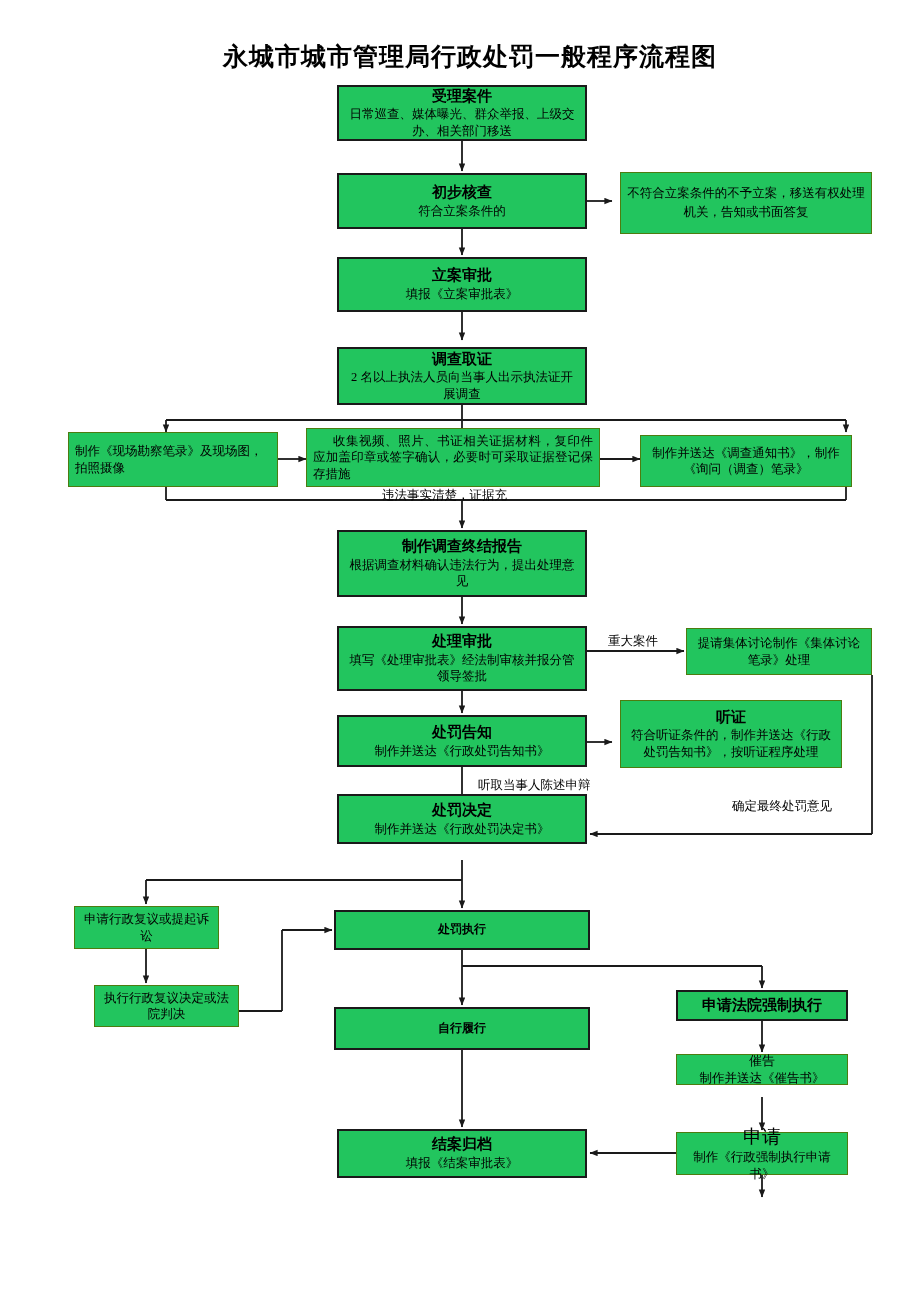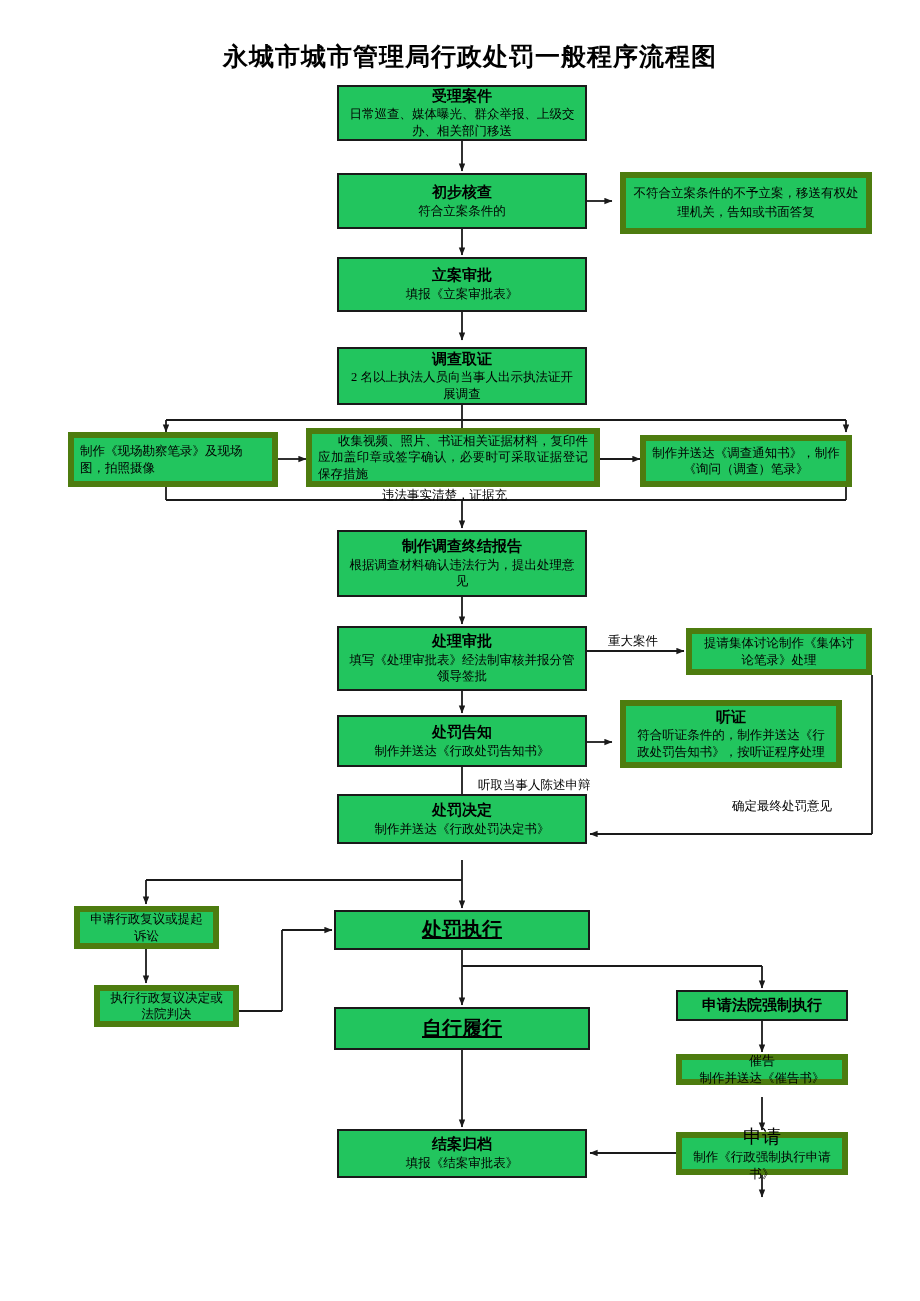--- a/index.html
+++ b/index.html
@@ -44,34 +44,34 @@
     box-sizing: border-box;
     background: #22c55e;
     display: flex;
     flex-direction: column;
     align-items: center;
     justify-content: center;
     text-align: center;
     padding: 3px 6px;
   }
   .node.heavy { border: 2px solid #1a1a1a; }
-  .node.light { border: 6px solid #4d7c0f; }
+  .node.light { border: 1px solid #4d7c0f; }
   .node .hd {
     font-weight: bold;
     font-size: 15px;
     line-height: 1.25;
     margin-bottom: 1px;
   }
   .node .bd {
     font-size: 12.5px;
     line-height: 1.32;
   }
   .node .bd.ind { text-indent: 1.6em; text-align: justify; }
   .node .bd.lft { text-align: left; width: 100%; }
-  .node.big .hd { font-size: 20px; text-decoration: underline; }
+  .node.big .hd { font-size: 12px; }
   .edge-label {
     position: absolute;
     font-size: 12.5px;
     line-height: 1.2;
     white-space: nowrap;
     background: transparent;
     color: #000;
   }
 </style>
 </head>

